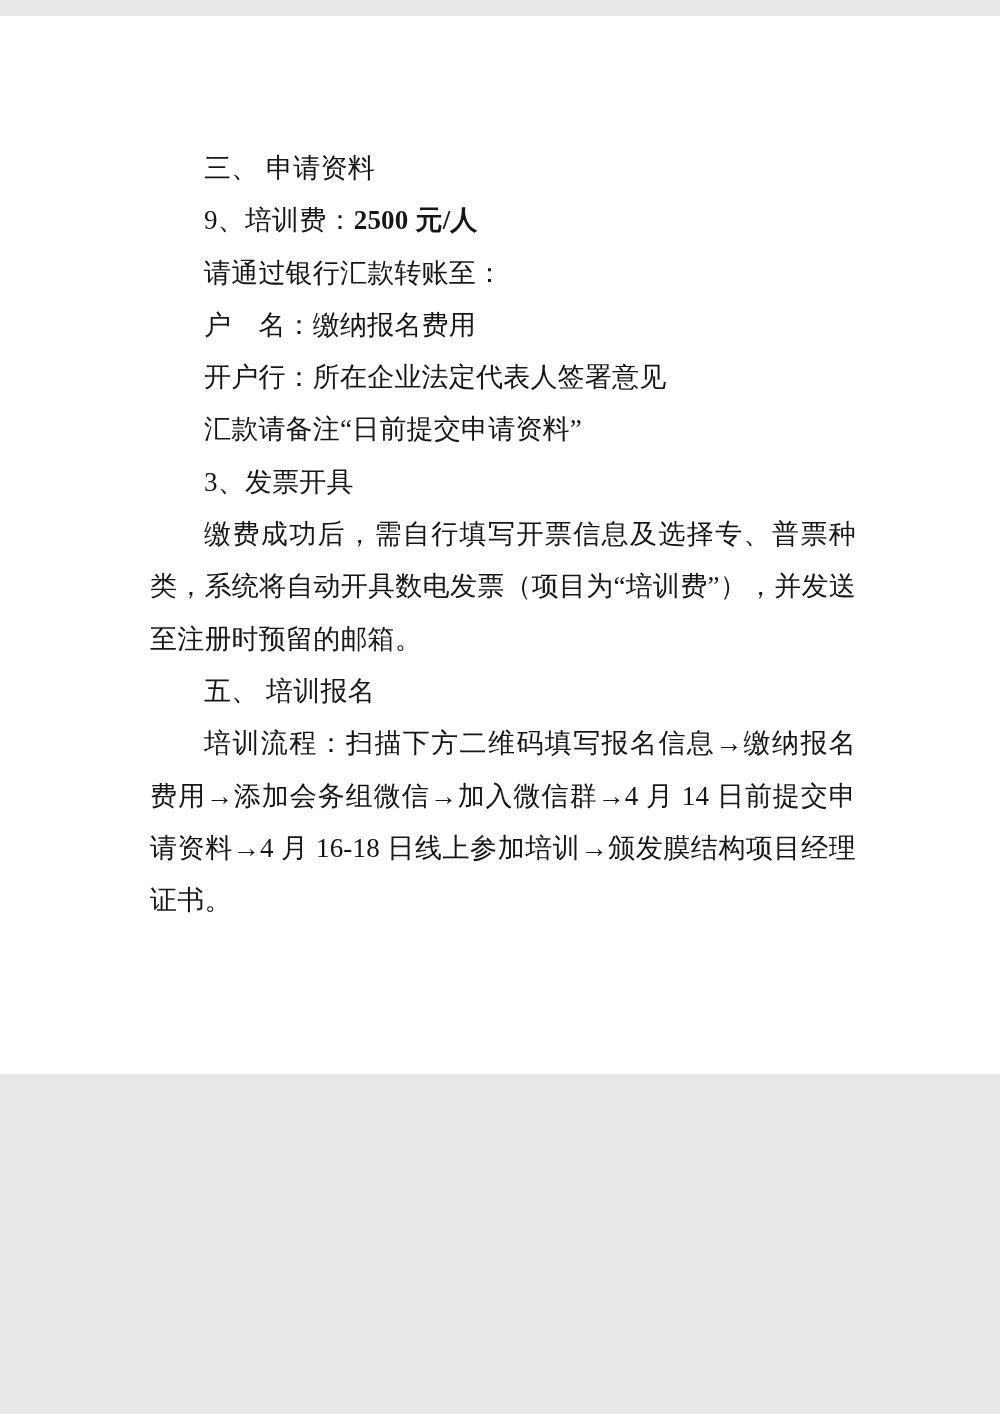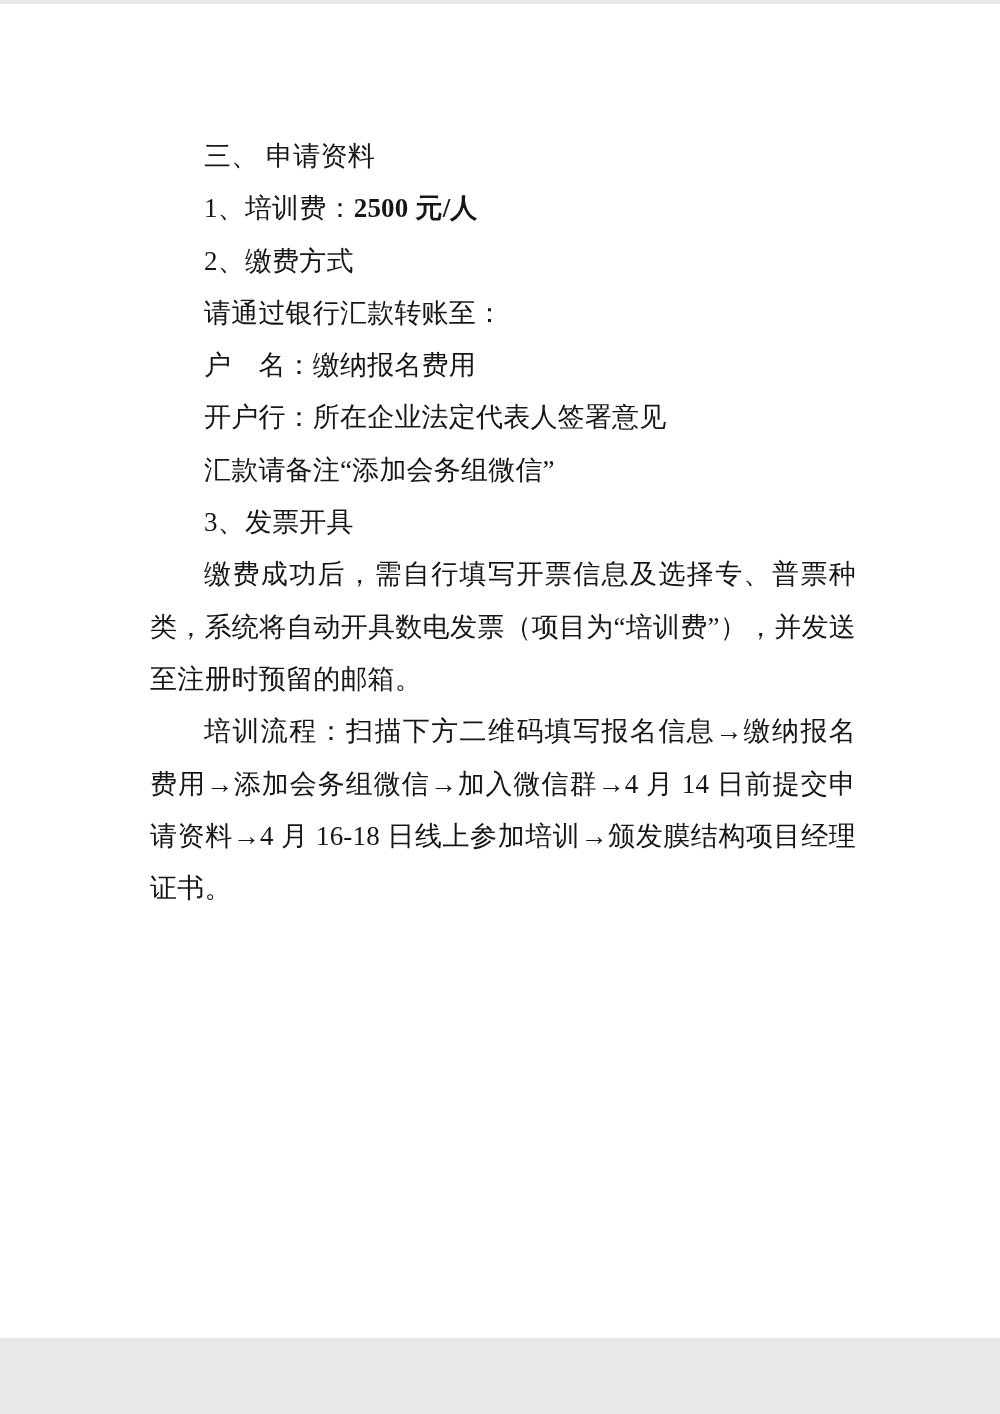--- a/index.html
+++ b/index.html
@@ -1,20 +1,20 @@
 <!DOCTYPE html>
 <html><head>
 <meta charset="utf-8">
 <style>
   html, body { margin: 0; padding: 0; background: #e8e8e8; }
   .page {
     position: relative;
     width: 1000px;
-    height: 1334px;
-    margin: 4px auto;
+    height: 1058px;
+    margin: 16px auto;
     background: #ffffff;
     overflow: hidden;
     color: #161616;
     font-family: "Liberation Serif", "DejaVu Serif", serif;
   }
   .content {
     position: absolute;
     left: 150px;
     top: 126px;
     width: 706px;
@@ -53,34 +53,34 @@
 </head>
 <body>
 
 <div class="page">
   <div class="content">
 
     <h2 class="h-main">三、 申请资料</h2>
 
 
 
-    <p class="h-sub"><span>1、培训费：</span><span class="value">2500 元/人</span></p>
+    <p class="h-sub"><span>9、培训费：</span><span class="value">2500 元/人</span></p>
 
-    <p class="h-sub">2、缴费方式</p>
 
     <p class="line">请通过银行汇款转账至：</p>
 
     <p class="line">户　名：缴纳报名费用</p>
 
     <p class="line">开户行：所在企业法定代表人签署意见</p>
 
 
-    <p class="line">汇款请备注“添加会务组微信”</p>
+    <p class="line">汇款请备注“日前提交申请资料”</p>
 
     <p class="h-sub">3、发票开具</p>
 
     <p class="para">缴费成功后，需自行填写开票信息及选择专、普票种类，系统将自动开具数电发票（项目为“培训费”），并发送至注册时预留的邮箱。</p>
 
+    <h2 class="h-main">五、 培训报名</h2>
 
     <p class="para">培训流程：扫描下方二维码填写报名信息→缴纳报名费用→添加会务组微信→加入微信群→4 月 14 日前提交申请资料→4 月 16-18 日线上参加培训→颁发膜结构项目经理证书。</p>
 
   </div>
 </div>
 
 </body></html>

